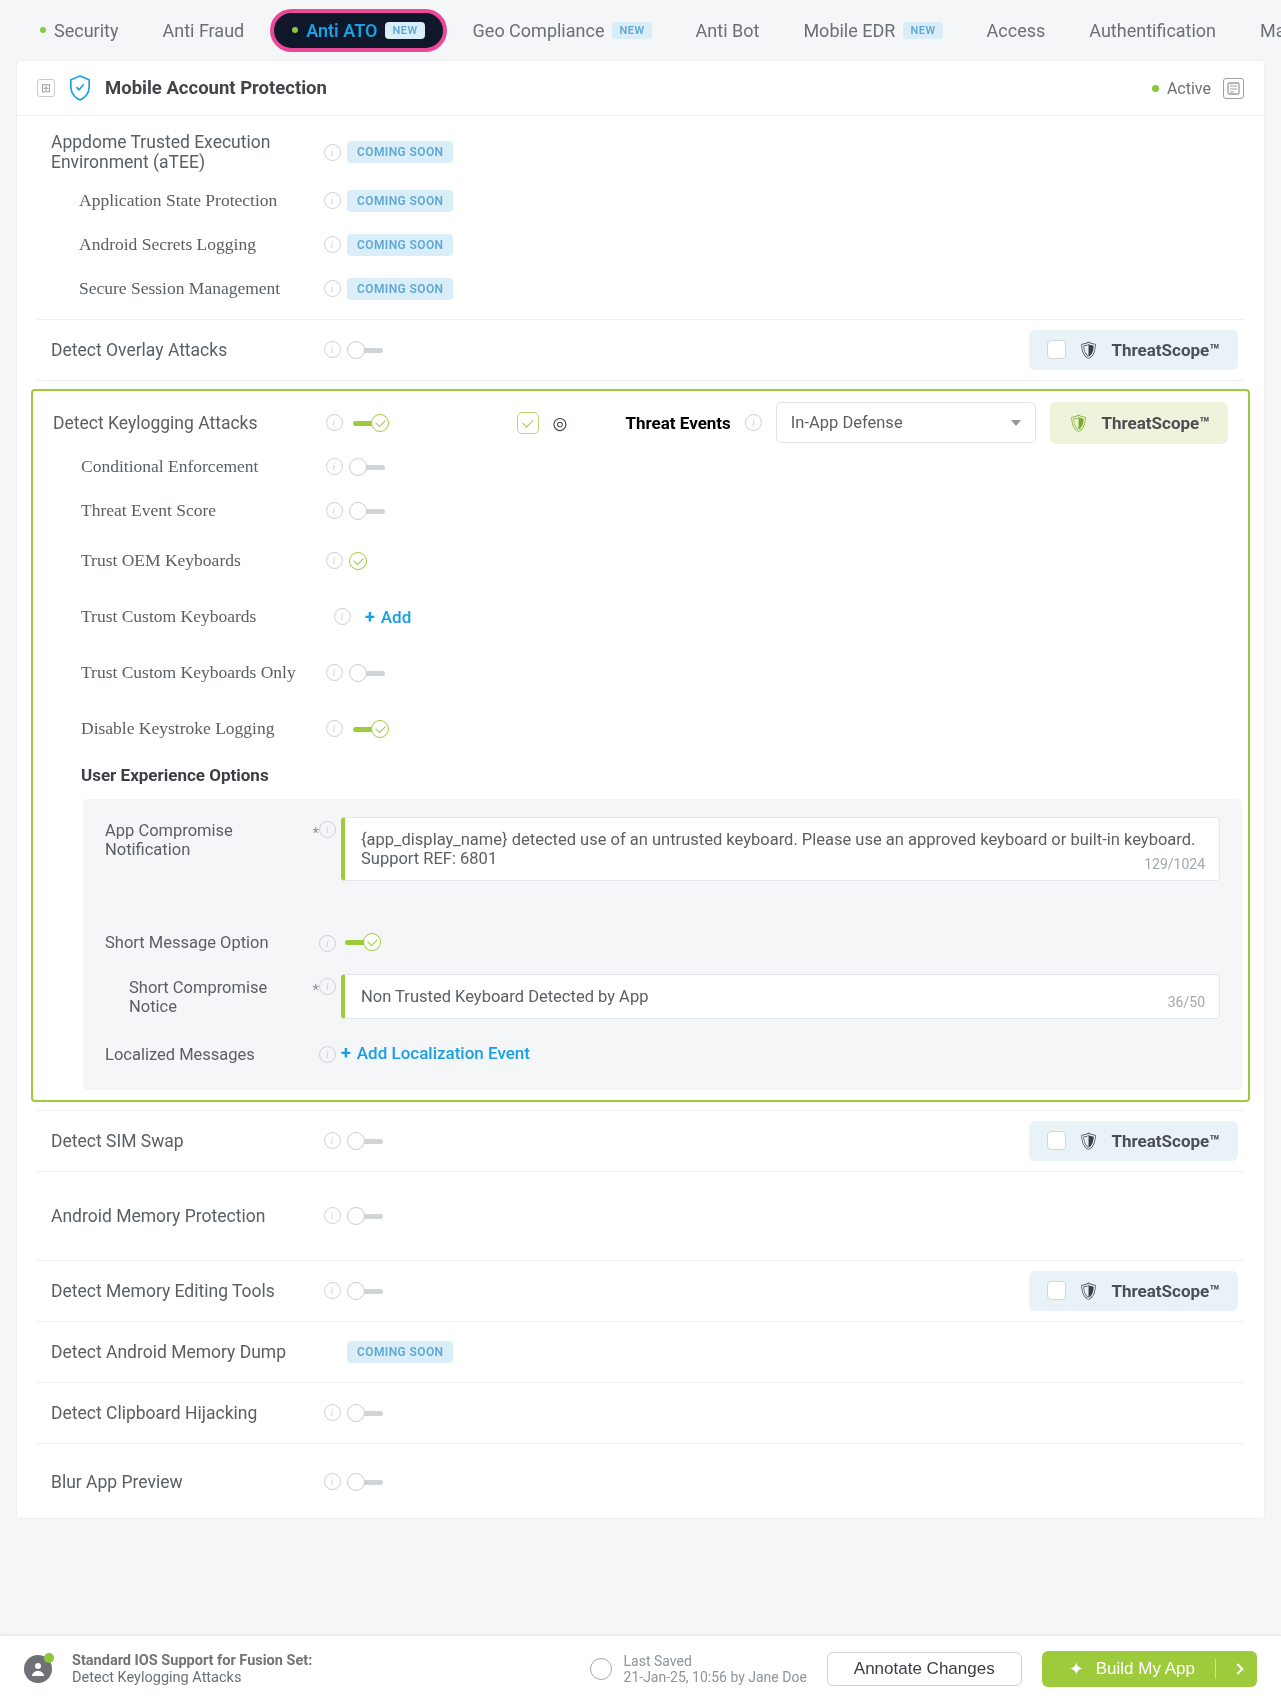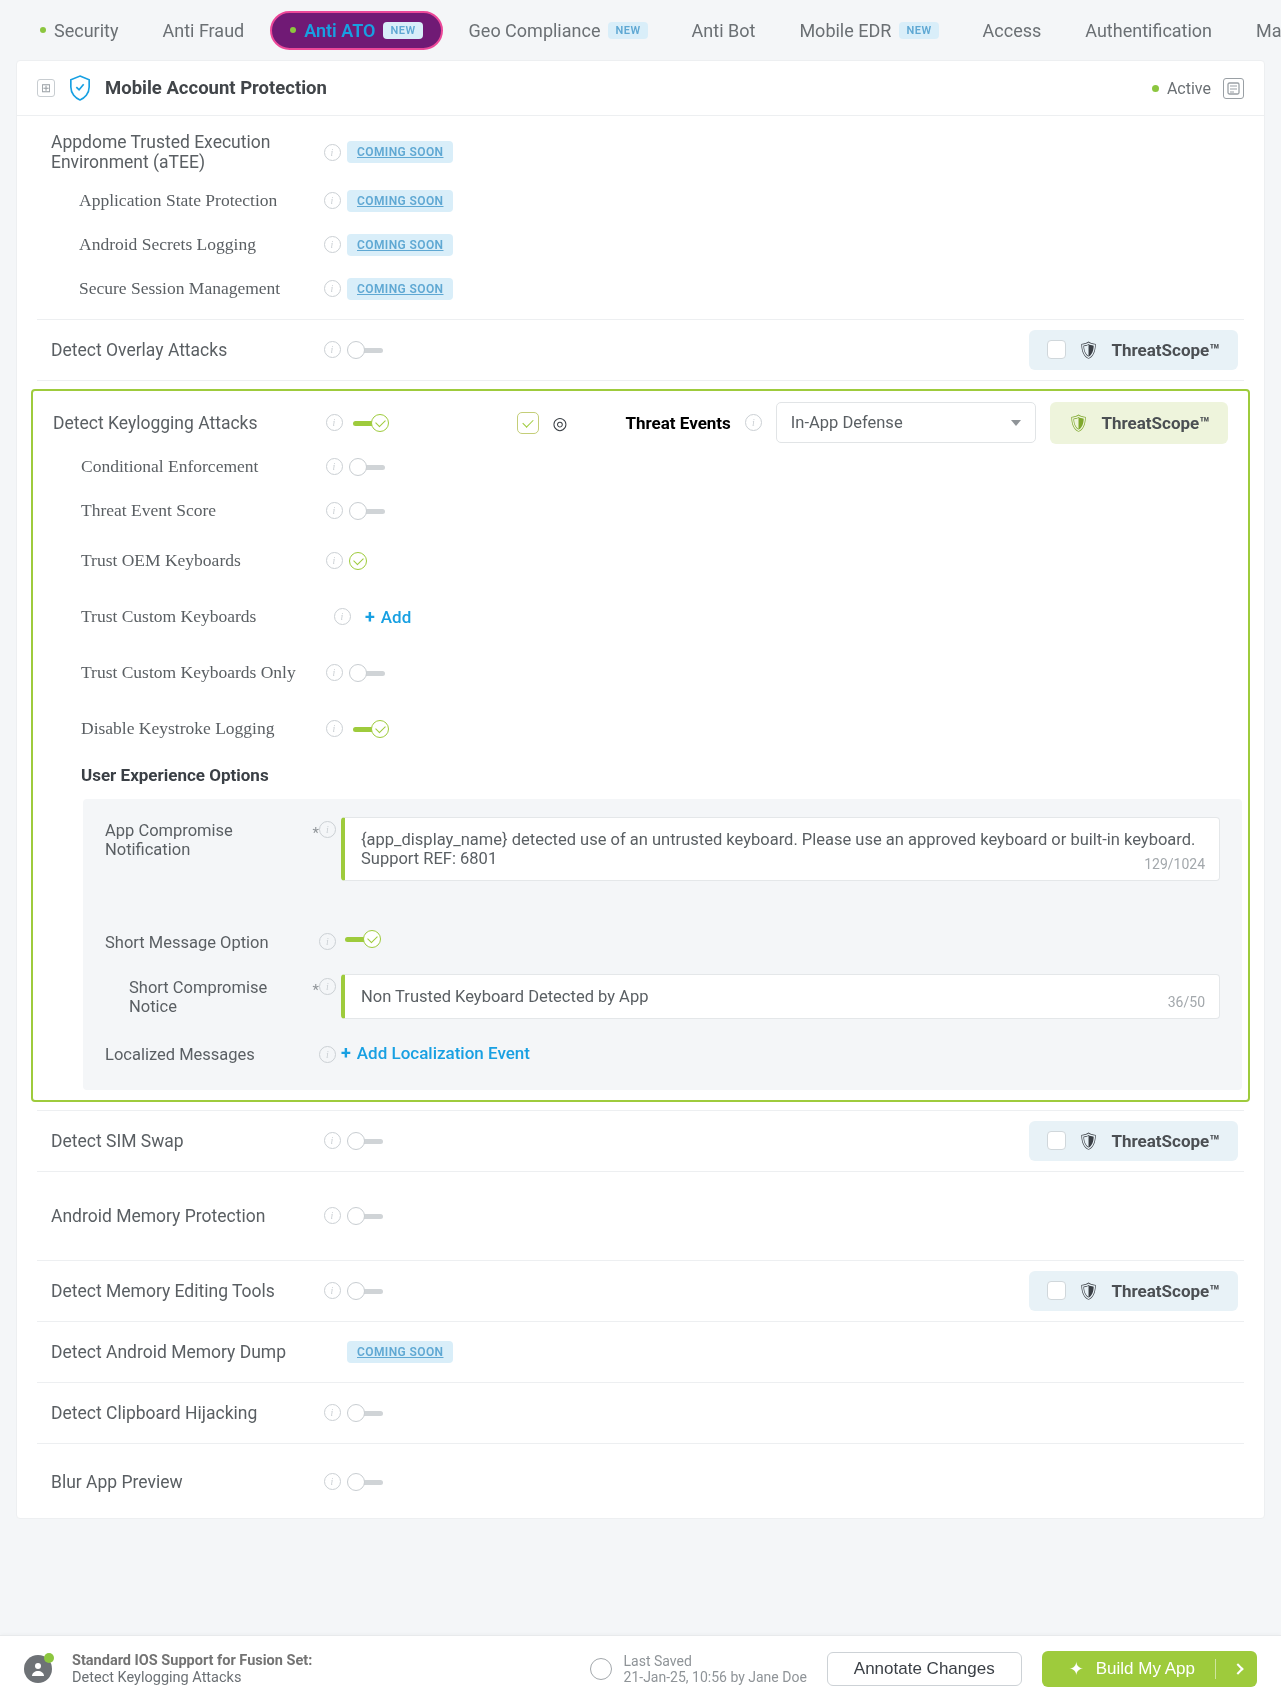--- a/index.html
+++ b/index.html
@@ -1,39 +1,39 @@
 <!DOCTYPE html>
 <html><head>
 <meta charset="utf-8">
 <style>
   * { box-sizing: border-box; margin:0; padding:0; }
   body { font-family: -apple-system, "Segoe UI", Roboto, Arial, sans-serif; background:#F4F6F8; color:#3A3F45; font-size:17px;}
   .tabs { display:flex; align-items:center; height:60px; padding:0 22px; gap:8px; font-size:18px; color:#6B7074; background:#F4F6F8;}
   .tab { display:flex; align-items:center; padding:7px 18px; border-radius:999px; cursor:pointer; white-space:nowrap;}
-  .tab.active { background:#701a75; border:2px solid #ec4899; color:#18A0E2; font-weight:600;}
+  .tab.active { background:#0f172a; border:4px solid #ec4899; color:#18A0E2; font-weight:600;}
   .tab .dot { width:6px; height:6px; border-radius:50%; background:#8CC63F; margin-right:8px;}
   .badge-new { background:#D9EEF9; color:#5FA8D3; font-size:11px; font-weight:600; padding:2px 7px; border-radius:4px; margin-left:8px; letter-spacing:.5px;}
   .panel { background:#fff; border:1px solid #EDEFF1; border-radius:4px; margin:0 16px 60px;}
   .panel-header { display:flex; align-items:center; padding:14px 20px; border-bottom:1px solid #EDEFF1;}
   .expand-box { width:18px; height:18px; border:1px solid #C8CDD1; border-radius:3px; display:flex; align-items:center; justify-content:center; font-size:12px; color:#9AA0A5; margin-right:14px; cursor:pointer;}
   .shield-icon { width:22px; height:26px; margin-right:14px; }
   .panel-title { font-weight:700; font-size:18.5px; color:#414549;}
   .spacer { flex:1;}
   .dot-green { width:7px; height:7px; border-radius:50%; background:#8CC63F; margin-right:8px;}
   .active-label { font-size:16px; color:#6B7074; margin-right:12px;}
   .state-icon { width:21px; height:21px; border:1.5px solid #9AA0A5; border-radius:3px; display:flex; align-items:center; justify-content:center;}
   .content { padding:10px 20px 6px;}
   .row { display:flex; align-items:center; min-height:44px; border-bottom:1px solid transparent;}
   .section-divider { border-top:1px solid #EDEFF1; margin:8px 0 8px;}
   .label-col { width:280px; padding:6px 10px 6px 14px; font-size:17.5px; color:#5A5F63; }
   .label-col.indent { padding-left:42px;font-family:Liberation Serif, serif;}
   .info-col { width:30px; display:flex; align-items:center; justify-content:center;}
   .info-icon { width:17px; height:17px; border:1.5px solid #CBD0D4; border-radius:50%; display:inline-flex; align-items:center; justify-content:center; font-size:10px; color:#CBD0D4; font-family:Georgia, serif; font-style:italic;}
   .control-col { flex:1; display:flex; align-items:center; gap:12px;}
-  .coming-soon { background:#D9EEF9; color:#5FA8D3; font-size:12px; font-weight:600; padding:4px 10px; border-radius:4px; letter-spacing:.4px;text-decoration:underline;}
+  .coming-soon { background:#D9EEF9; color:#5FA8D3; font-size:12px; font-weight:600; padding:4px 10px; border-radius:4px; letter-spacing:.4px;}
   .toggle { position:relative; width:40px; height:20px; cursor:pointer;}
   .toggle .track { position:absolute; left:12px; top:8px; width:24px; height:5px; background:#D0D4D7; border-radius:3px;}
   .toggle .knob { position:absolute; width:18px; height:18px; border:1.5px solid #C8CDD1; border-radius:50%; background:#fff; top:1px; left:0;}
   .toggle.on .track { background:#9ECB3C; left:4px; }
   .toggle.on .knob { left:22px; border-color:#9ECB3C; display:flex; align-items:center; justify-content:center;}
   .toggle.on .knob::after { content:""; width:8px; height:5px; border-left:1.7px solid #9ECB3C; border-bottom:1.7px solid #9ECB3C; transform:rotate(-45deg); margin-top:-2px;}
   .check-only { width:18px; height:18px; border:1.5px solid #9ECB3C; border-radius:50%; display:flex; align-items:center; justify-content:center;}
   .check-only::after { content:""; width:8px; height:5px; border-left:1.7px solid #9ECB3C; border-bottom:1.7px solid #9ECB3C; transform:rotate(-45deg); margin-top:-2px;}
   .add-link { color:#18A0E2; font-size:17px; font-weight:500; cursor:pointer; display:flex; align-items:center;}
   .add-link .plus { font-size:18px; margin-right:6px; font-weight:700;}
@@ -298,21 +298,21 @@
           <div class="ux-label-col">
             <span class="ux-label">App Compromise Notification</span>
             <span class="req">*</span>
           </div>
           <div class="ux-info"><span class="info-icon">i</span></div>
           <div class="textbox">
             <span>{app_display_name} detected use of an untrusted keyboard. Please use an approved keyboard or built-in keyboard. Support REF: 6801</span>
             <span class="char-count">129/1024</span>
           </div>
         </div>
-        <div class="ux-row" style="align-items:flex-start;margin-top:48px;">
+        <div class="ux-row" style="align-items:flex-end;margin-top:48px;">
           <div class="ux-label-col">
               <span class="ux-label">Short Message Option</span>
             </div>
           <div class="ux-info"><span class="info-icon">i</span></div>
           <div style="flex:1;">
               <div class="toggle on">
                 <div class="track"></div>
                 <div class="knob"></div>
               </div>
             </div>

